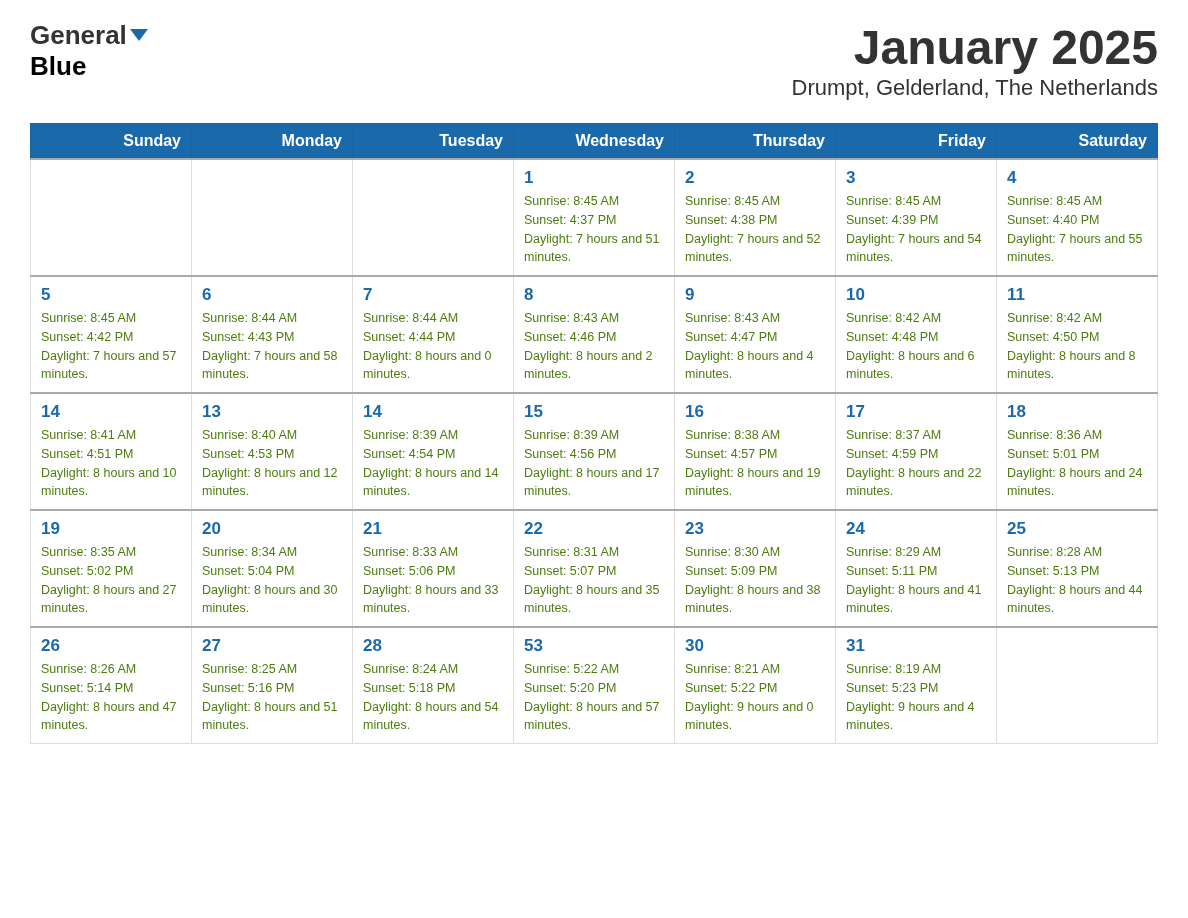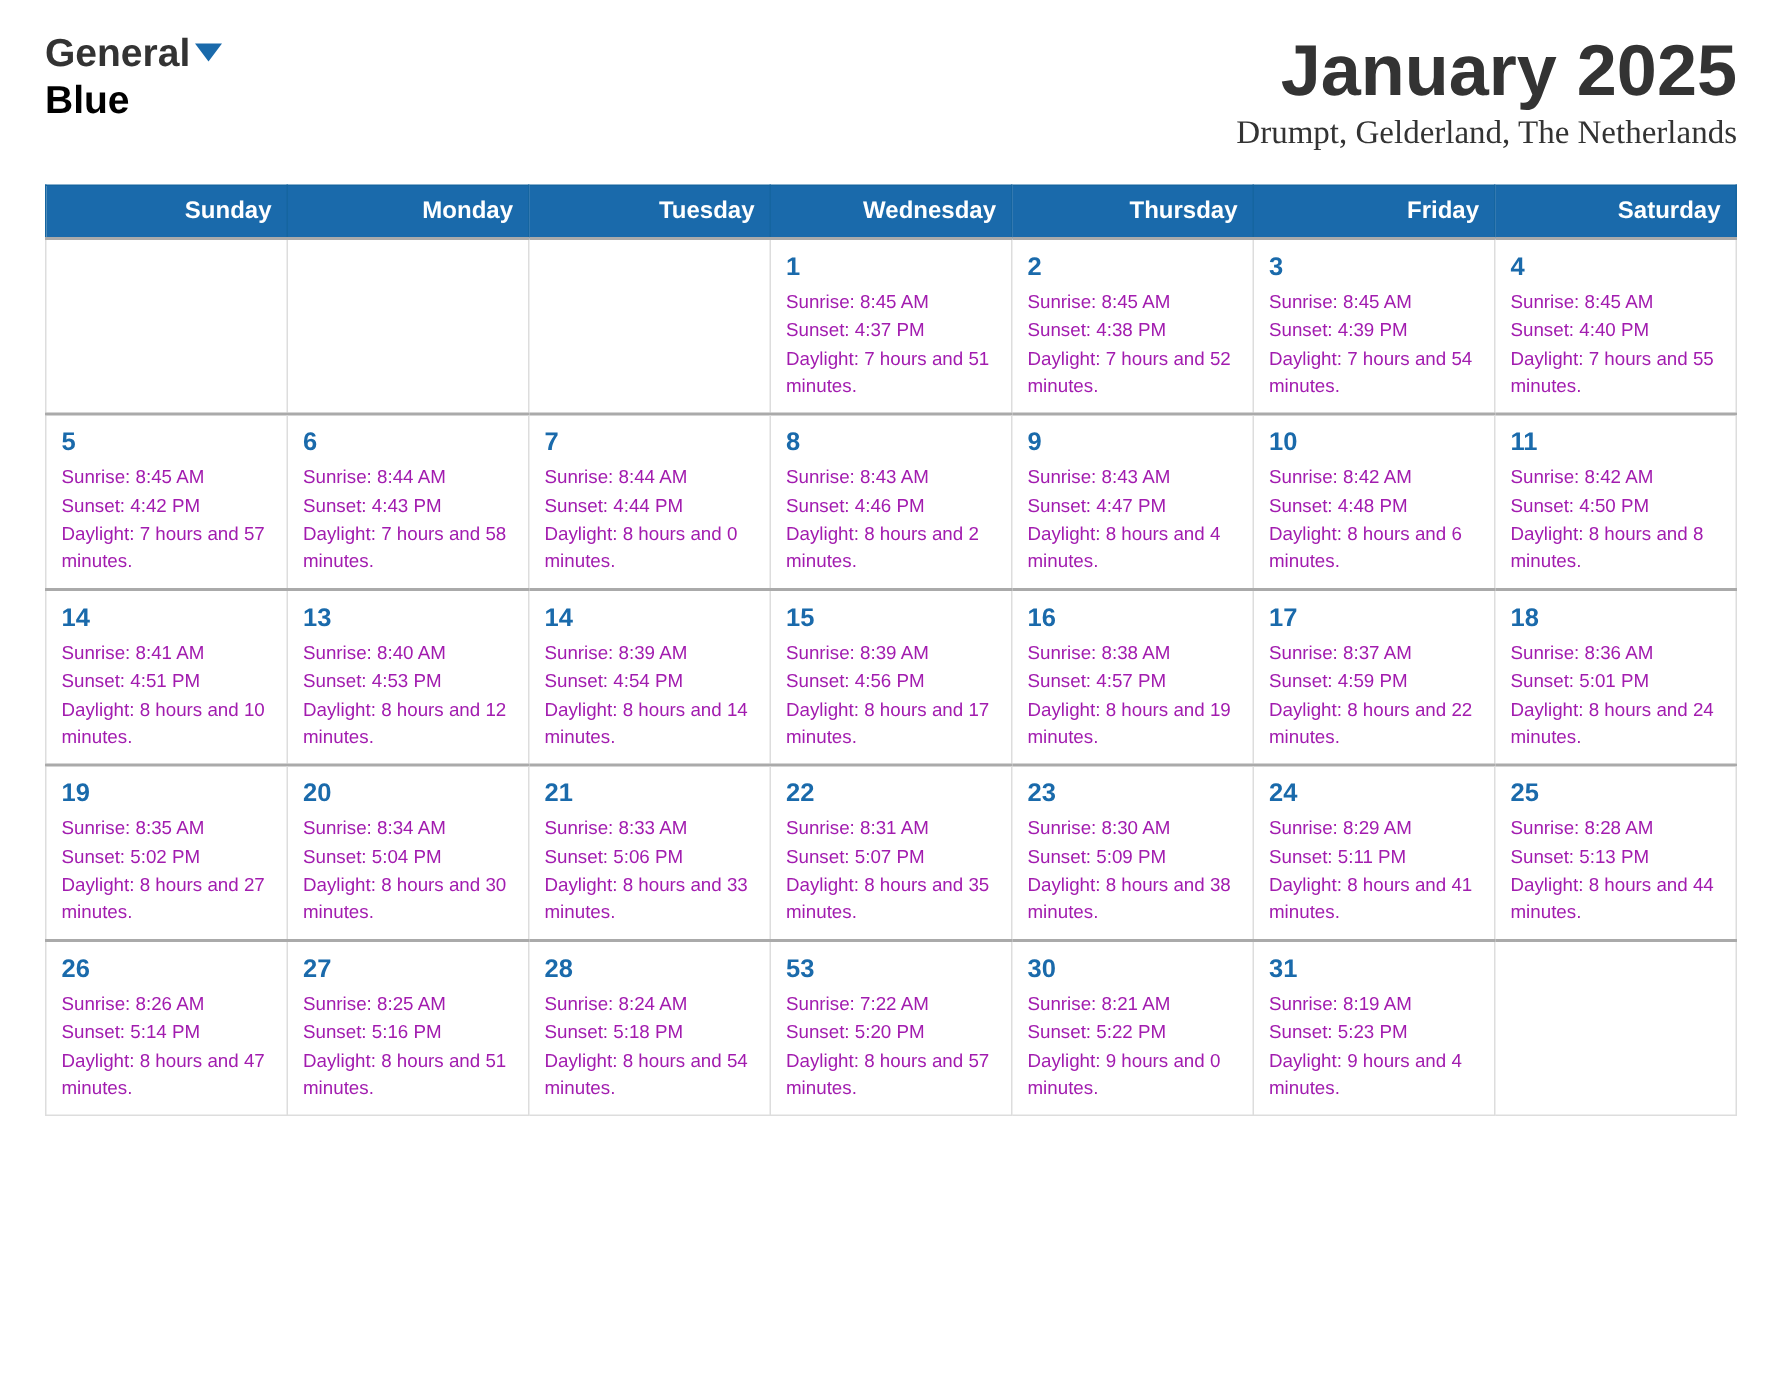--- a/index.html
+++ b/index.html
@@ -26,21 +26,20 @@
     }
     .title-section h1 {
       font-size: 48px;
       font-weight: bold;
       color: #333;
     }
     .title-section h2 {
       font-size: 22px;
       font-weight: normal;
       color: #333;
-      font-family: Liberation Serif, serif;
     }
     .calendar {
       width: 100%;
       border-collapse: collapse;
       border: 1px solid #ccc;
     }
     .calendar th {
       background-color: #1a6aab;
       color: #fff;
       padding: 8px 10px;
@@ -60,21 +59,21 @@
     }
     .day-number {
       font-size: 17px;
       font-weight: bold;
       color: #1a6aab;
       display: block;
       margin-bottom: 4px;
     }
     .day-info {
       font-size: 12.5px;
-      color: #a21caf;
+      color: #4d7c0f;
       line-height: 1.5;
     }
     .calendar tr td {
       border-top: 2px solid #aaa;
     }
     .calendar thead tr th {
       border: 1px solid #1565a0;
     }
     .empty-cell {
       background: #fff;
@@ -312,21 +311,21 @@
         </td>
         <td>
           <span class="day-number">28</span>
           <div class="day-info">Sunrise: 8:24 AM
 Sunset: 5:18 PM
 Daylight: 8 hours
 and 54 minutes.</div>
         </td>
         <td>
           <span class="day-number">53</span>
-          <div class="day-info">Sunrise: 7:22 AM
+          <div class="day-info">Sunrise: 5:22 AM
 Sunset: 5:20 PM
 Daylight: 8 hours
 and 57 minutes.</div>
         </td>
         <td>
           <span class="day-number">30</span>
           <div class="day-info">Sunrise: 8:21 AM
 Sunset: 5:22 PM
 Daylight: 9 hours
 and 0 minutes.</div>

